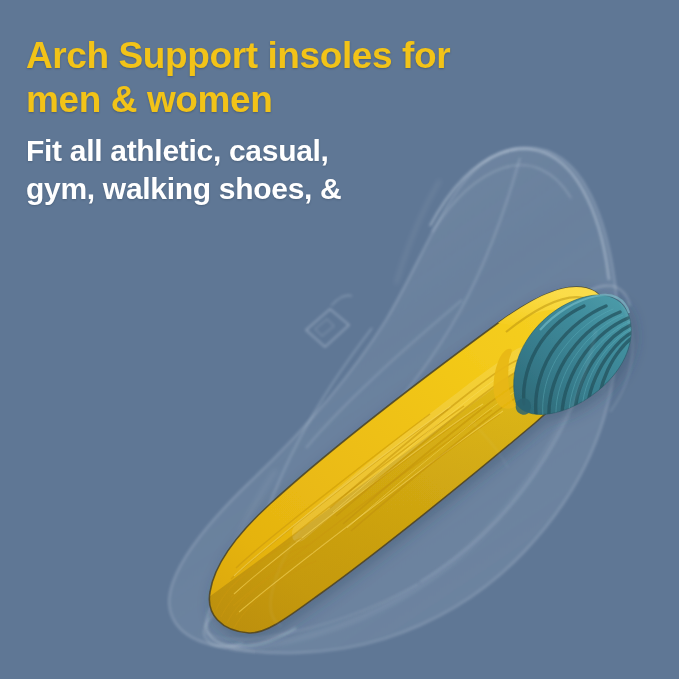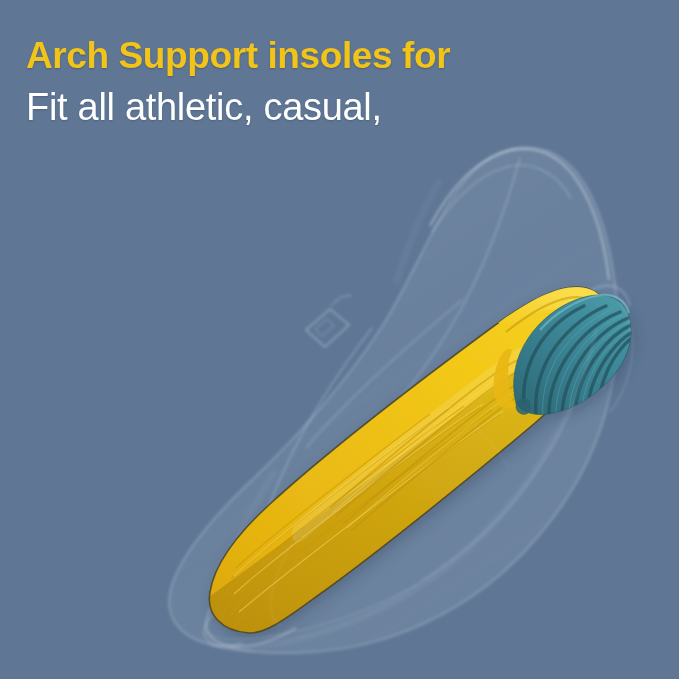--- a/index.html
+++ b/index.html
@@ -51,22 +51,22 @@
     text-shadow: 0 1px 2px rgba(30,45,65,0.35);
   }
   #headline .hl-line {
     display: block;
     white-space: nowrap;
   }
 
   #subhead {
     color: #ffffff;
     font-family: "Liberation Sans", sans-serif;
-    font-weight: normal;
-    font-size: 38px;
+    font-weight: bold;
+    font-size: 30px;
     line-height: 38px;
     letter-spacing: -0.3px;
     margin: 0;
     text-shadow: 0 1px 2px rgba(30,45,65,0.28);
   }
   #subhead .sh-line {
     display: block;
     white-space: nowrap;
   }
 </style>
@@ -327,21 +327,23 @@
       <path d="M300,530 C286,552 276,574 272,592
                C268,610 272,622 282,626" fill="none" stroke="#eef5fb" stroke-opacity="0.22" stroke-width="1.3" filter="url(#softBlur)"></path>
       <path d="M470,420 C486,436 500,452 508,468" fill="none" stroke="#eef5fb" stroke-opacity="0.18" stroke-width="1.2" filter="url(#softBlur)"></path>
     </g>
   </svg>
 
   <div id="text-block">
 
     <h1 id="headline" style="color: rgb(242, 195, 24);">
       <span class="hl-line">Arch Support insoles for</span>
+      <span class="hl-line">men &amp; women</span>
     </h1>
 
     <p id="subhead" style="color: rgb(255, 255, 255);">
       <span class="sh-line">Fit all athletic, casual,</span>
+      <span class="sh-line">gym, walking shoes, &amp;</span>
     </p>
 
   </div>
 
 </div>
 
 </body></html>

